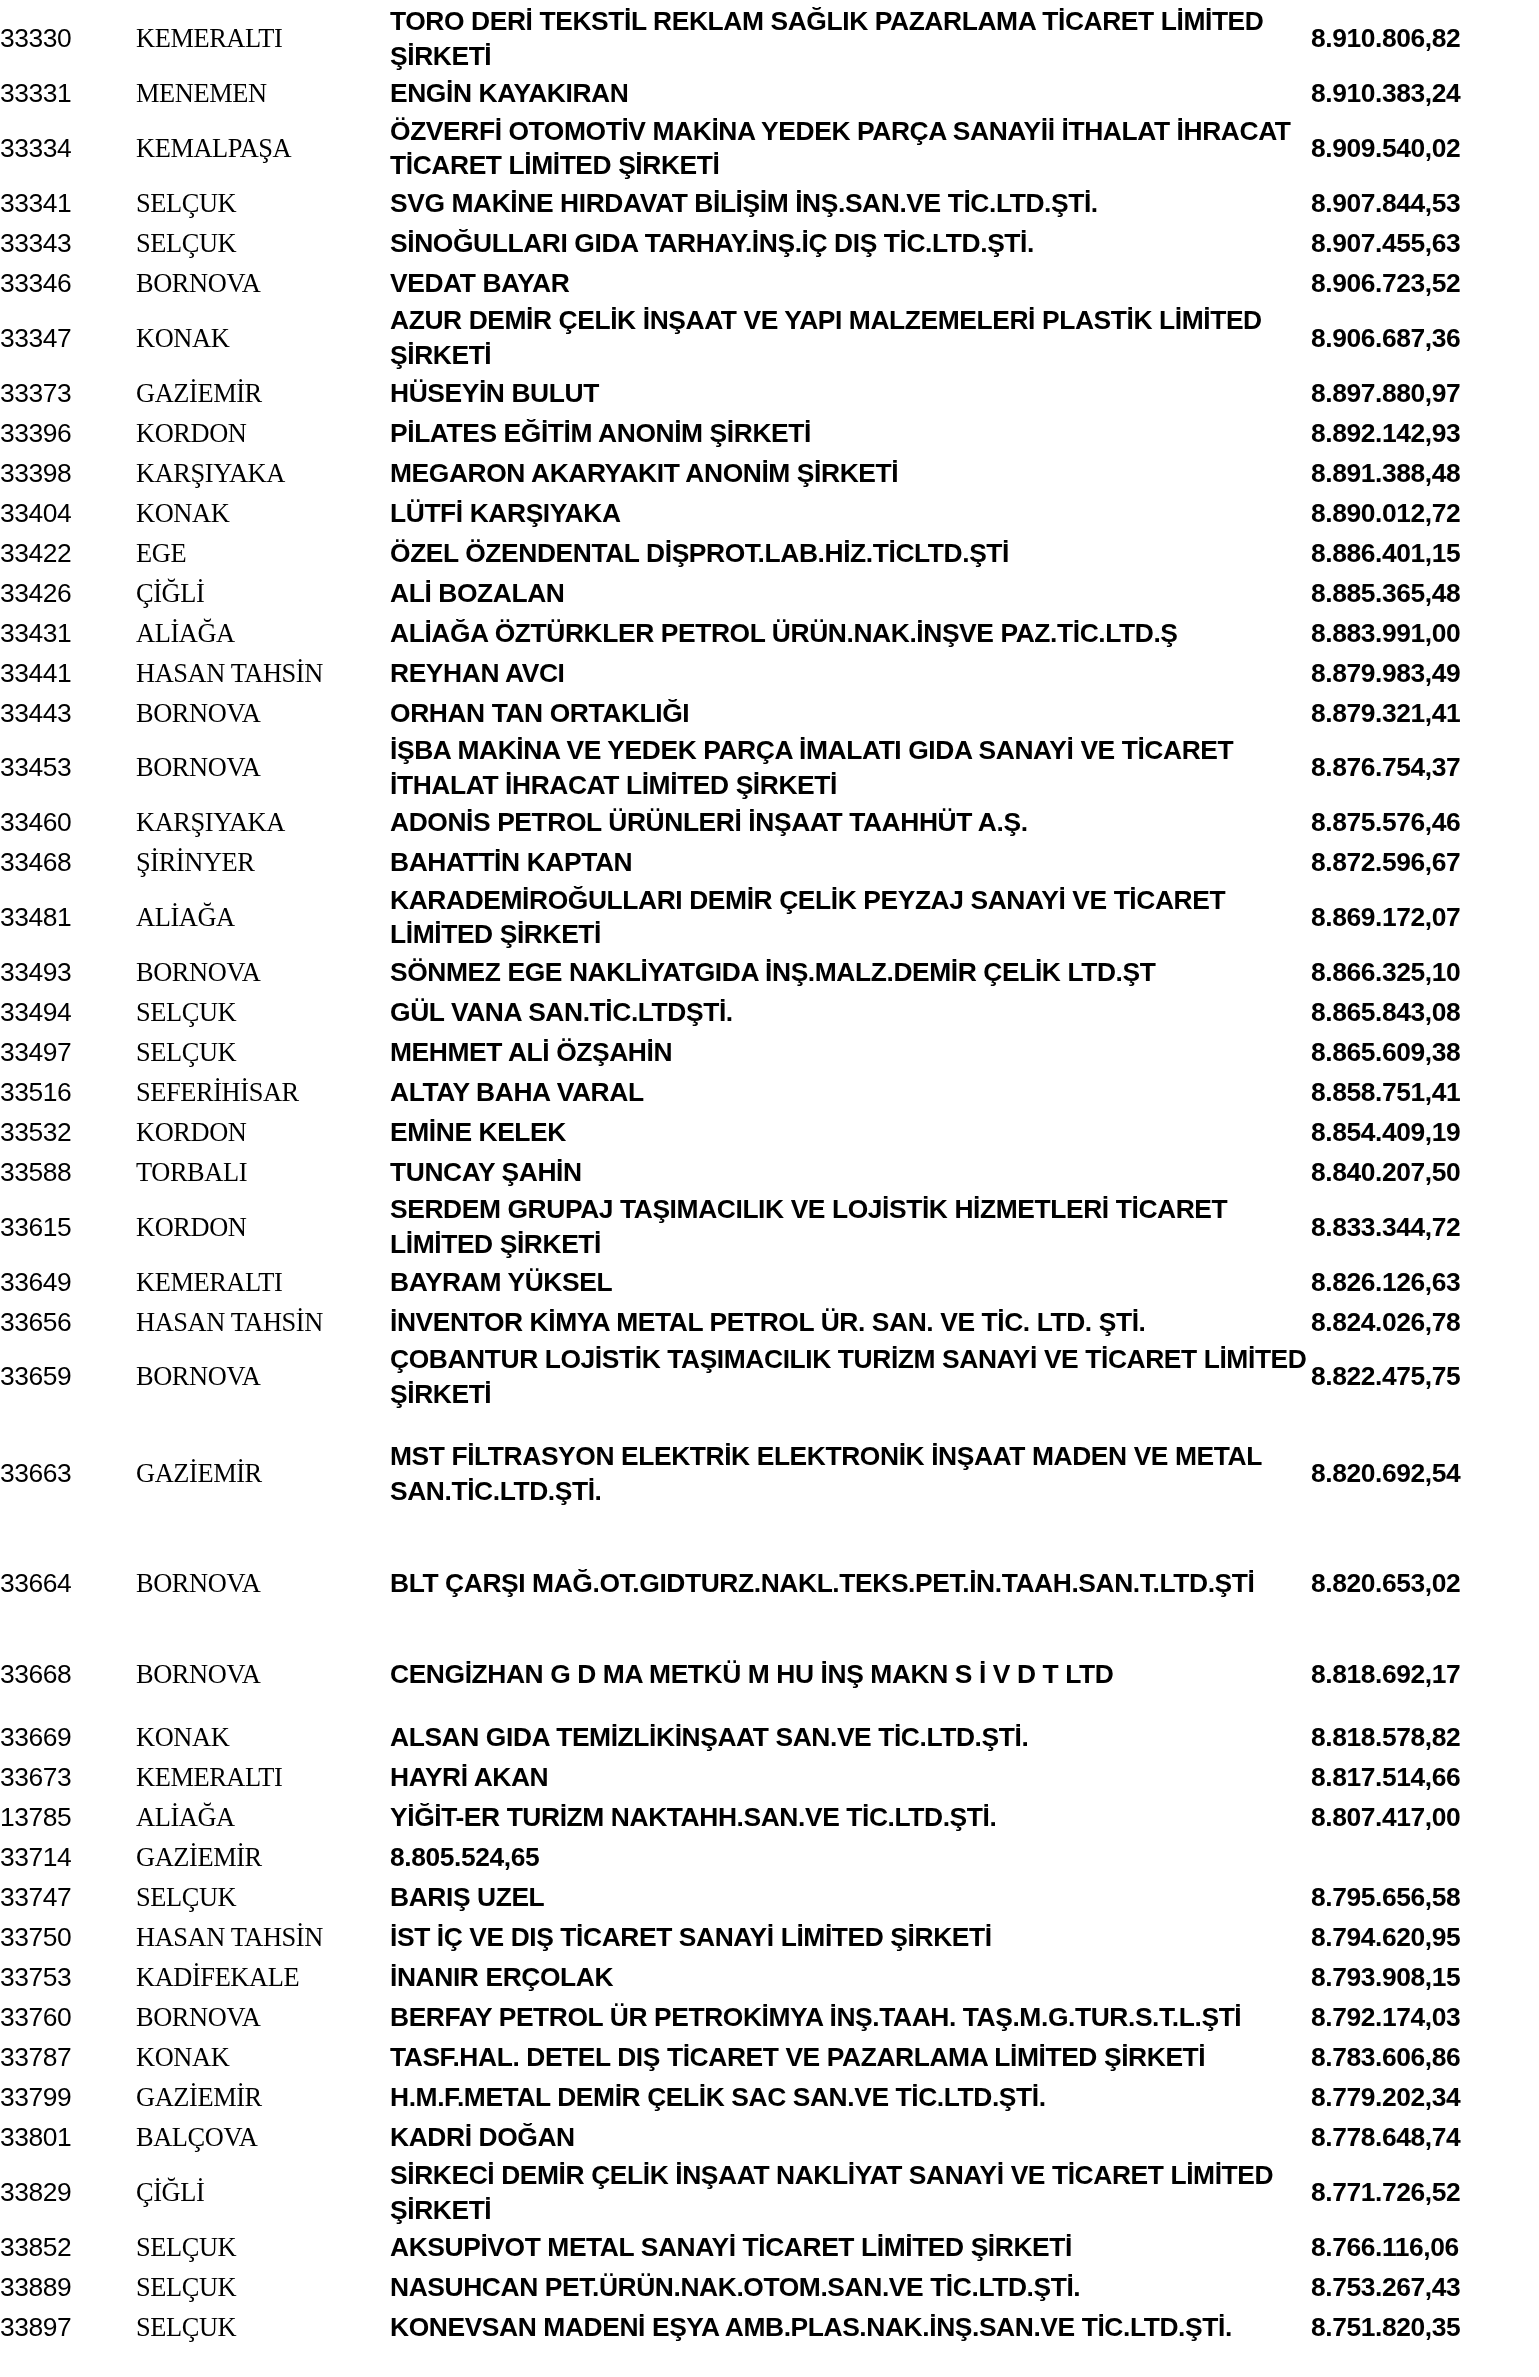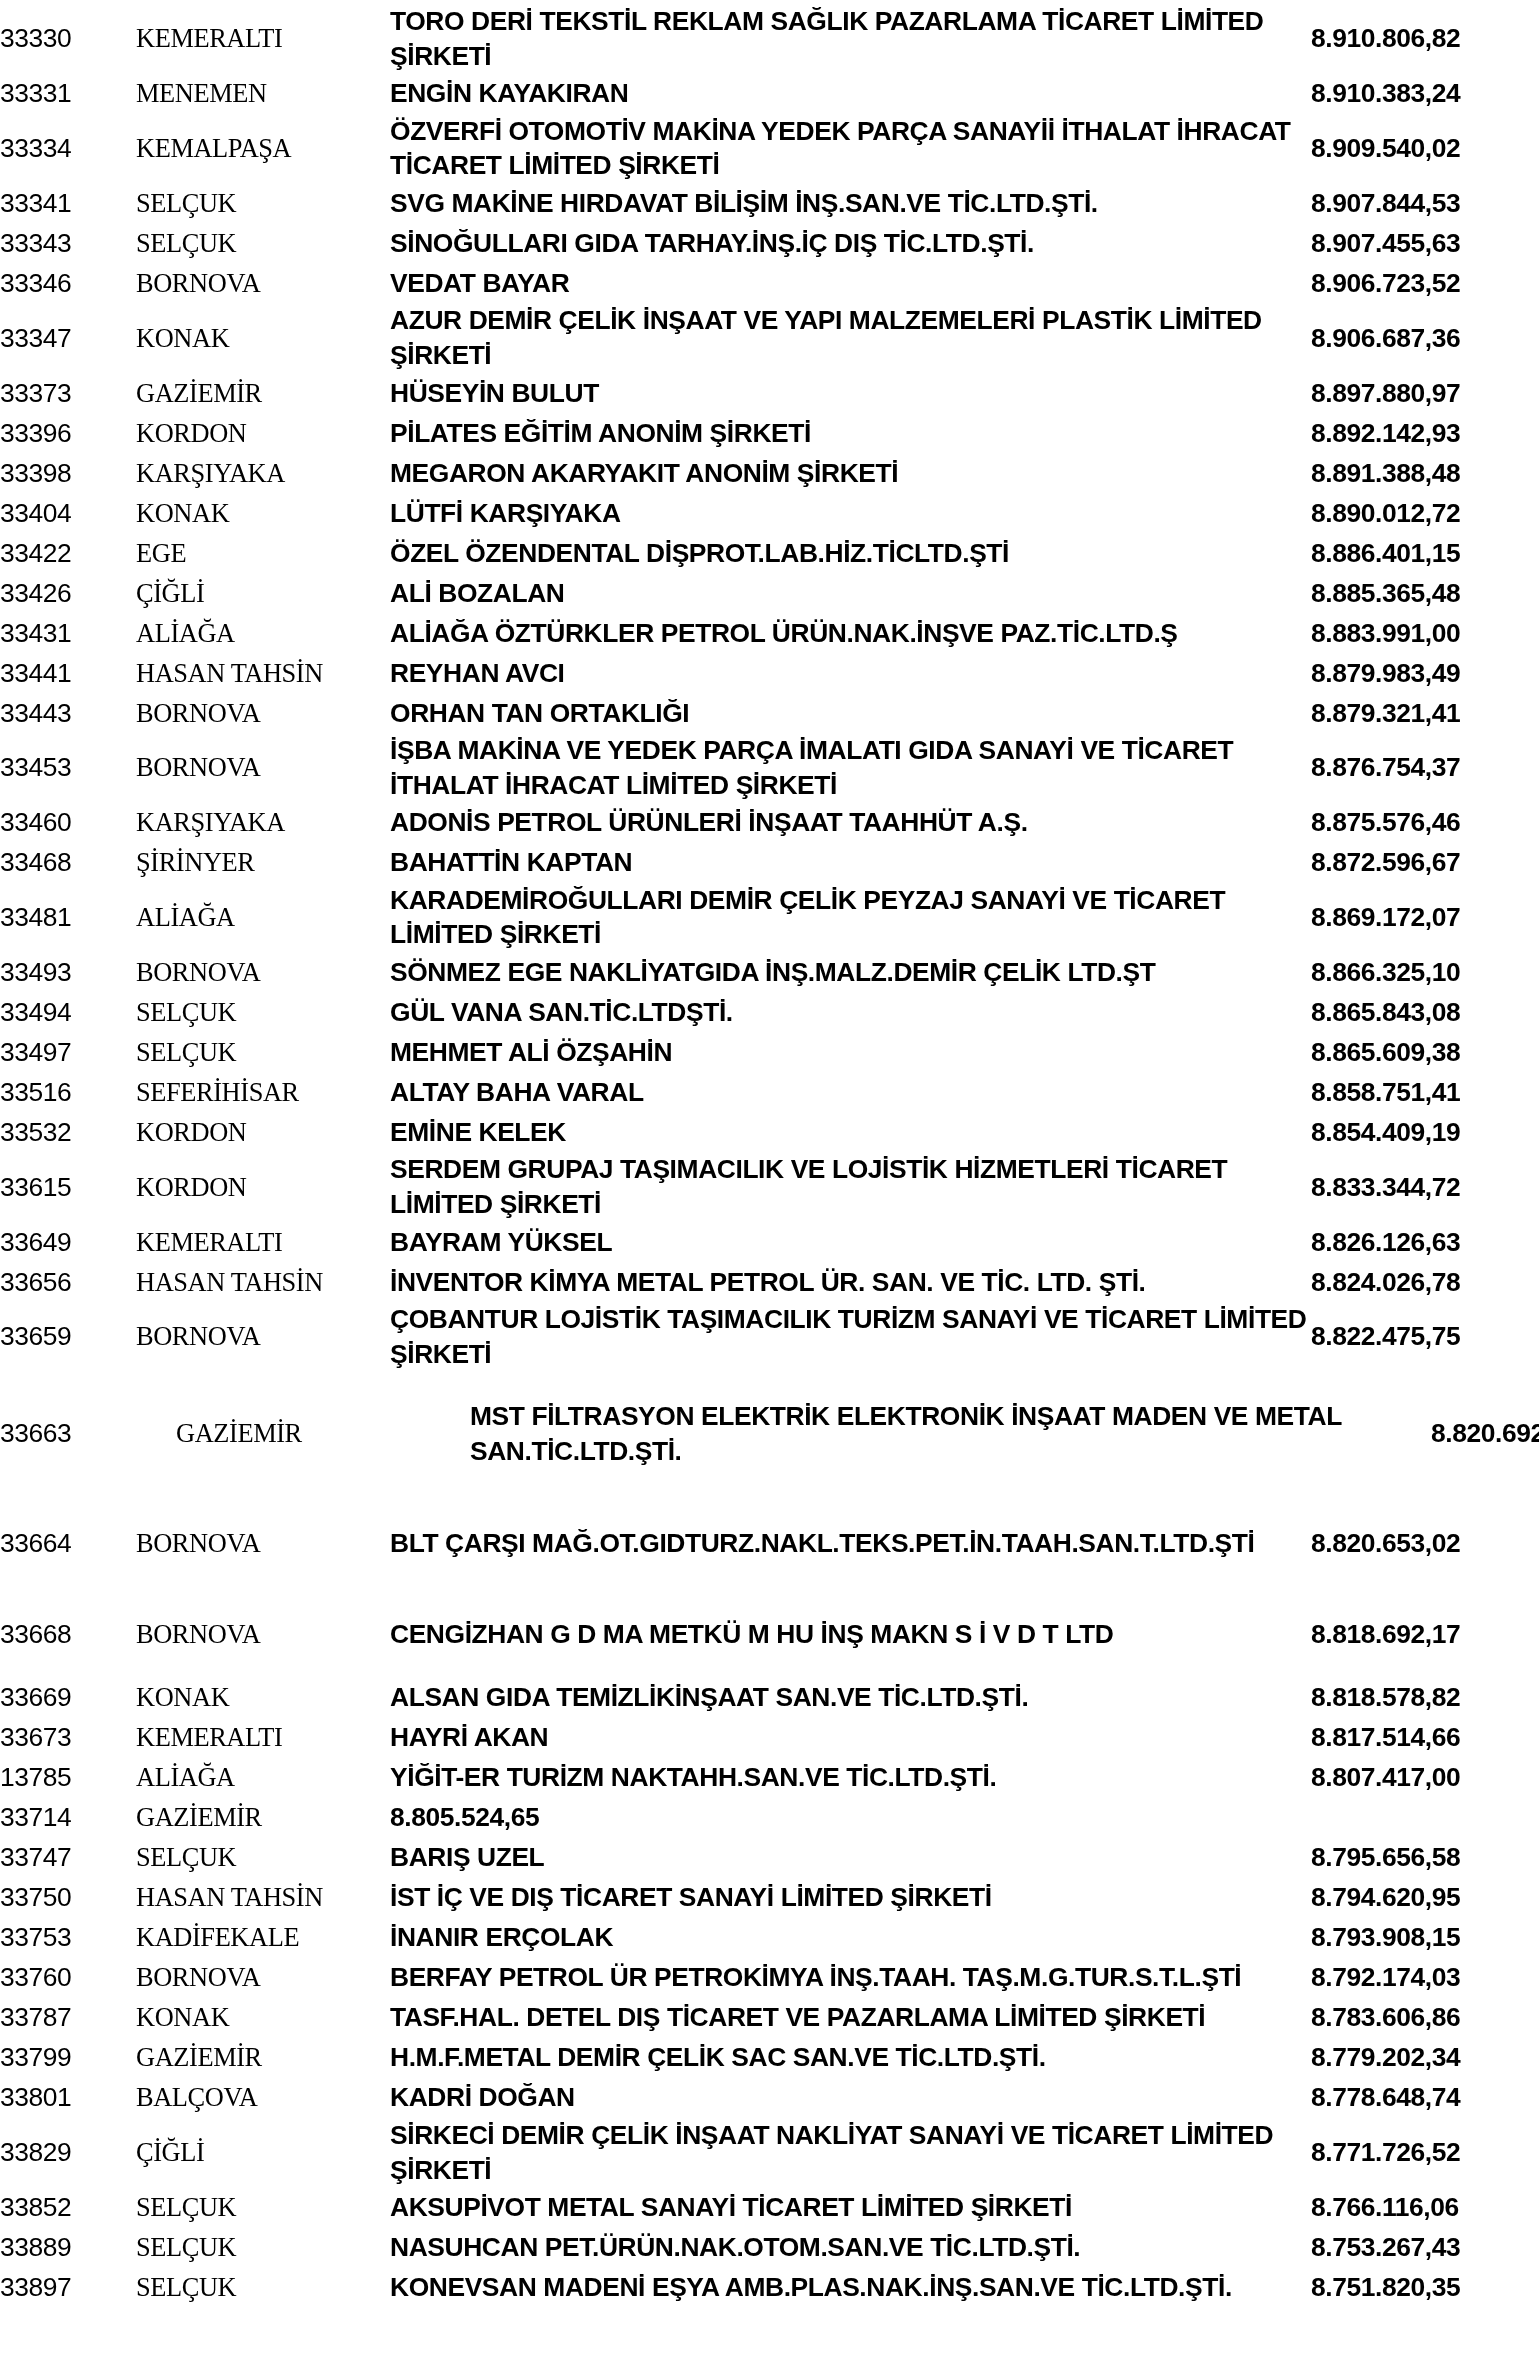--- a/index.html
+++ b/index.html
@@ -202,20 +202,26 @@
       <div class="cell c-name">ALTAY BAHA VARAL</div>
       <div class="cell c-amount">8.858.751,41</div>
     </div>
     <div class="row">
       <div class="cell c-no">33532</div>
       <div class="cell c-district">KORDON</div>
       <div class="cell c-name">EMİNE KELEK</div>
       <div class="cell c-amount">8.854.409,19</div>
     </div>
     <div class="row">
+      <div class="cell c-no">33588</div>
+      <div class="cell c-district">TORBALI</div>
+      <div class="cell c-name">TUNCAY ŞAHİN</div>
+      <div class="cell c-amount">8.840.207,50</div>
+    </div>
+    <div class="row">
       <div class="cell c-no">33615</div>
       <div class="cell c-district">KORDON</div>
       <div class="cell c-name">SERDEM GRUPAJ TAŞIMACILIK VE LOJİSTİK HİZMETLERİ TİCARET LİMİTED ŞİRKETİ</div>
       <div class="cell c-amount">8.833.344,72</div>
     </div>
     <div class="row">
       <div class="cell c-no">33649</div>
       <div class="cell c-district">KEMERALTI</div>
       <div class="cell c-name">BAYRAM YÜKSEL</div>
       <div class="cell c-amount">8.826.126,63</div>
@@ -225,21 +231,21 @@
       <div class="cell c-district">HASAN TAHSİN</div>
       <div class="cell c-name">İNVENTOR KİMYA METAL PETROL ÜR. SAN. VE TİC. LTD. ŞTİ.</div>
       <div class="cell c-amount">8.824.026,78</div>
     </div>
     <div class="row">
       <div class="cell c-no">33659</div>
       <div class="cell c-district">BORNOVA</div>
       <div class="cell c-name">ÇOBANTUR LOJİSTİK TAŞIMACILIK TURİZM SANAYİ VE TİCARET LİMİTED ŞİRKETİ</div>
       <div class="cell c-amount">8.822.475,75</div>
     </div>
-    <div class="row" style="min-height: 124px; gap: 40px;">
+    <div class="row" style="min-height: 124px;">
       <div class="cell c-no">33663</div>
       <div class="cell c-district">GAZİEMİR</div>
       <div class="cell c-name">MST FİLTRASYON ELEKTRİK ELEKTRONİK İNŞAAT MADEN VE METAL SAN.TİC.LTD.ŞTİ.</div>
       <div class="cell c-amount">8.820.692,54</div>
     </div>
     <div class="row" style="min-height: 95px;">
       <div class="cell c-no">33664</div>
       <div class="cell c-district">BORNOVA</div>
       <div class="cell c-name">BLT ÇARŞI MAĞ.OT.GIDTURZ.NAKL.TEKS.PET.İN.TAAH.SAN.T.LTD.ŞTİ</div>
       <div class="cell c-amount">8.820.653,02</div>

